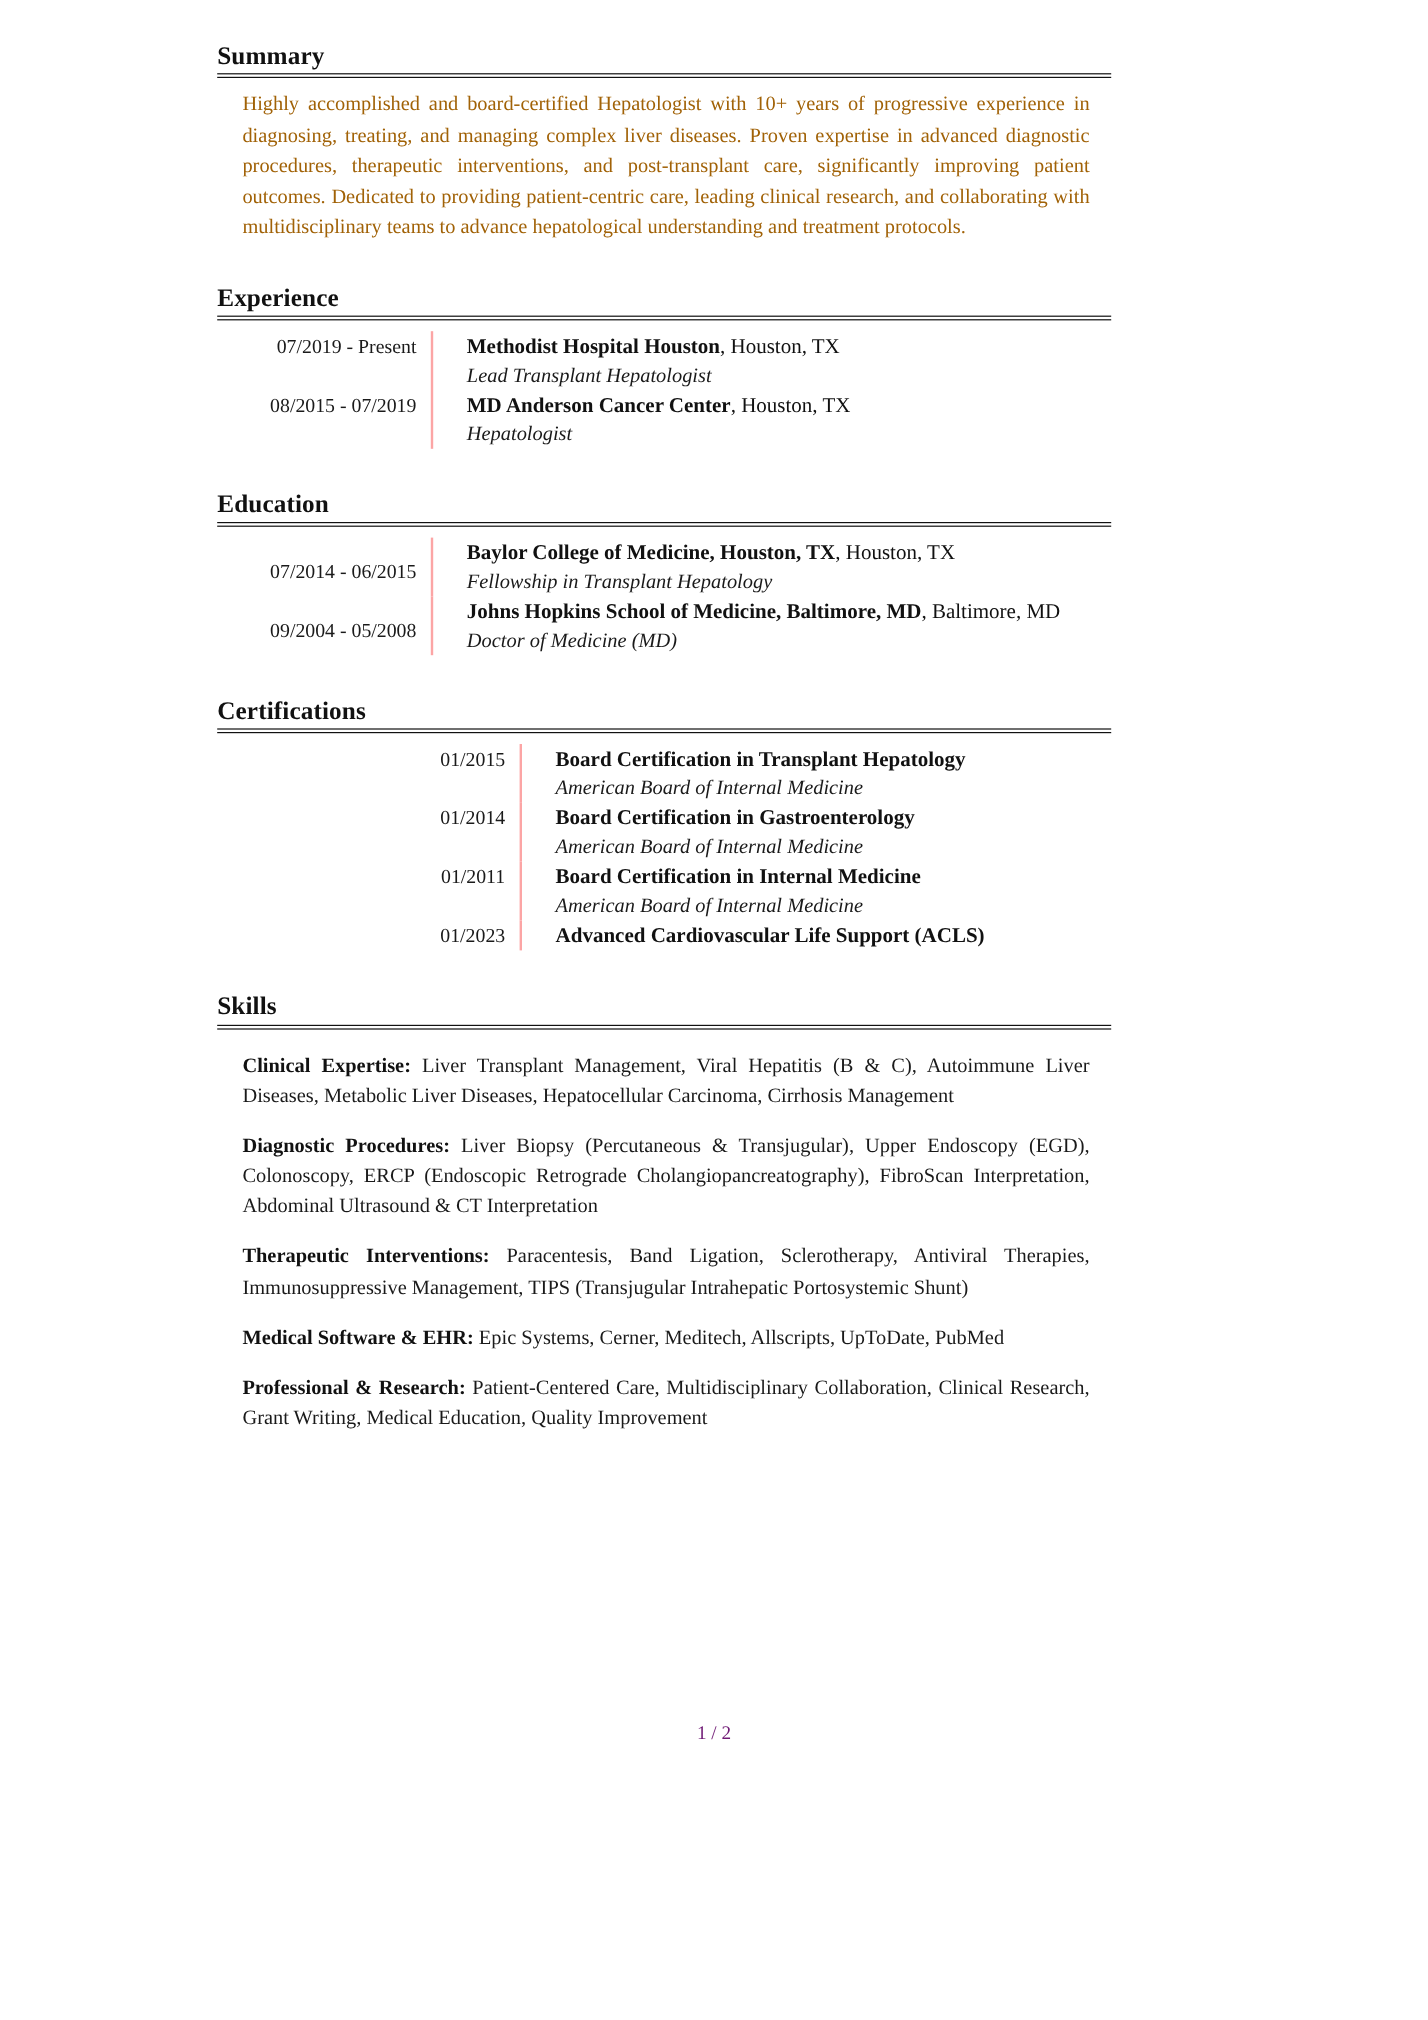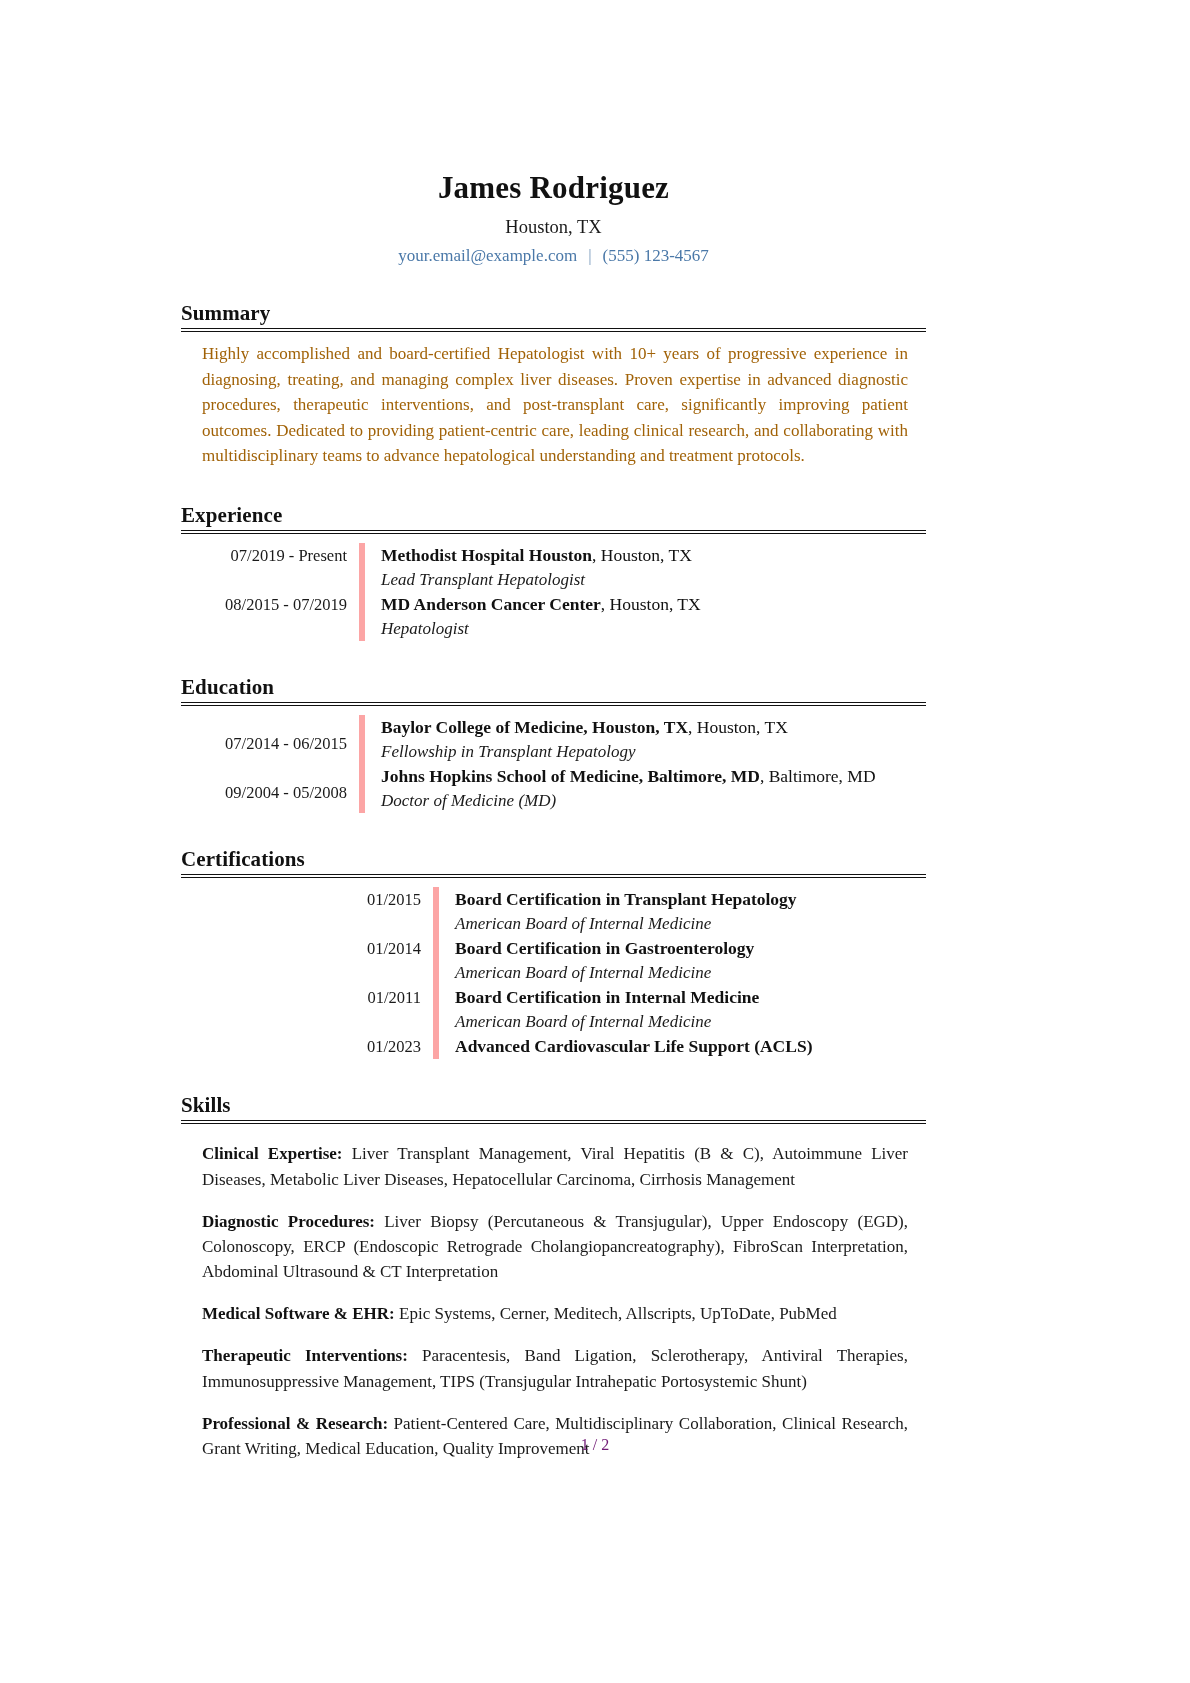--- a/index.html
+++ b/index.html
@@ -109,22 +109,22 @@
     flex: 0 0 auto;
     text-align: right;
     font-size: 16.5px;
     line-height: 1.48;
     padding-right: 12px;
     padding-top: 1px;
     color: #1a1a1a;
     white-space: nowrap;
   }
   .entry-detail {
-    border-left: 6px solid #fca5a5;
-    padding-left: 16px;
+    border-left: 2px solid #fca5a5;
+    padding-left: 28px;
     flex: 1 1 auto;
     min-width: 0;
   }
   .entry-primary {
     font-size: 17.5px;
     line-height: 1.42;
     color: #111111;
   }
   .entry-primary .org {
     font-weight: bold;
@@ -172,27 +172,20 @@
     font-size: 16px;
     color: #701a75;
   }
 </style>
 </head>
 <body>
 
 <div class="page">
   <div class="content">
 
-    <div class="header">
-      <h1 class="full-name">James Rodriguez</h1>
-      <div class="location-line">Houston, TX</div>
-      <div class="contact-line">
-        <a class="contact-email" href="#">your.email@example.com</a><span class="sep">|</span><a class="contact-phone" href="#">(555) 123-4567</a>
-      </div>
-    </div>
 
     <div class="section">
       <div class="section-title">Summary</div>
       <div class="section-rule"></div>
       <p class="summary-body">Highly accomplished and board-certified Hepatologist with 10+ years of progressive experience in diagnosing, treating, and managing complex liver diseases. Proven expertise in advanced diagnostic procedures, therapeutic interventions, and post-transplant care, significantly improving patient outcomes. Dedicated to providing patient-centric care, leading clinical research, and collaborating with multidisciplinary teams to advance hepatological understanding and treatment protocols.</p>
     </div>
 
     <div class="section">
       <div class="section-title">Experience</div>
       <div class="section-rule"></div>
@@ -282,23 +275,23 @@
 
     <div class="section">
       <div class="section-title">Skills</div>
       <div class="section-rule"></div>
       <div class="skills-body">
 
         <p class="skill-row"><span class="skill-label">Clinical Expertise:</span><span> Liver Transplant Management, Viral Hepatitis (B &amp; C), Autoimmune Liver Diseases, Metabolic Liver Diseases, Hepatocellular Carcinoma, Cirrhosis Management</span></p>
 
         <p class="skill-row"><span class="skill-label">Diagnostic Procedures:</span><span> Liver Biopsy (Percutaneous &amp; Transjugular), Upper Endoscopy (EGD), Colonoscopy, ERCP (Endoscopic Retrograde Cholangiopancreatography), FibroScan Interpretation, Abdominal Ultrasound &amp; CT Interpretation</span></p>
 
+        <p class="skill-row"><span class="skill-label">Therapeutic Interventions:</span><span> Paracentesis, Band Ligation, Sclerotherapy, Antiviral Therapies, Immunosuppressive Management, TIPS (Transjugular Intrahepatic Portosystemic Shunt)</span></p>
+
         <p class="skill-row"><span class="skill-label">Medical Software &amp; EHR:</span><span> Epic Systems, Cerner, Meditech, Allscripts, UpToDate, PubMed</span></p>
-
-        <p class="skill-row"><span class="skill-label">Therapeutic Interventions:</span><span> Paracentesis, Band Ligation, Sclerotherapy, Antiviral Therapies, Immunosuppressive Management, TIPS (Transjugular Intrahepatic Portosystemic Shunt)</span></p>
 
         <p class="skill-row"><span class="skill-label">Professional &amp; Research:</span><span> Patient-Centered Care, Multidisciplinary Collaboration, Clinical Research, Grant Writing, Medical Education, Quality Improvement</span></p>
 
       </div>
     </div>
 
   </div>
 
   <div class="page-footer">
     <span>1 / 2</span>

